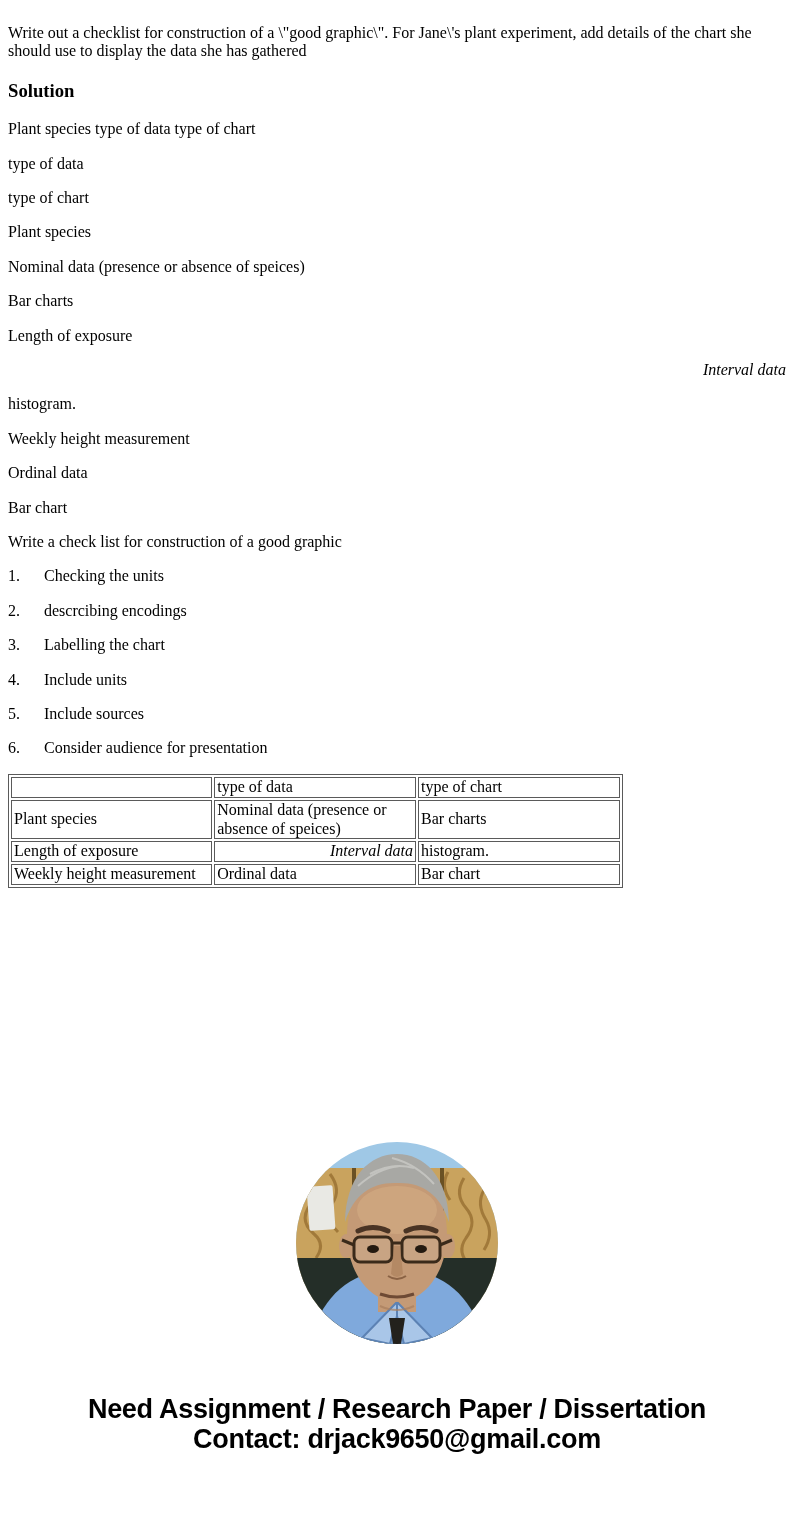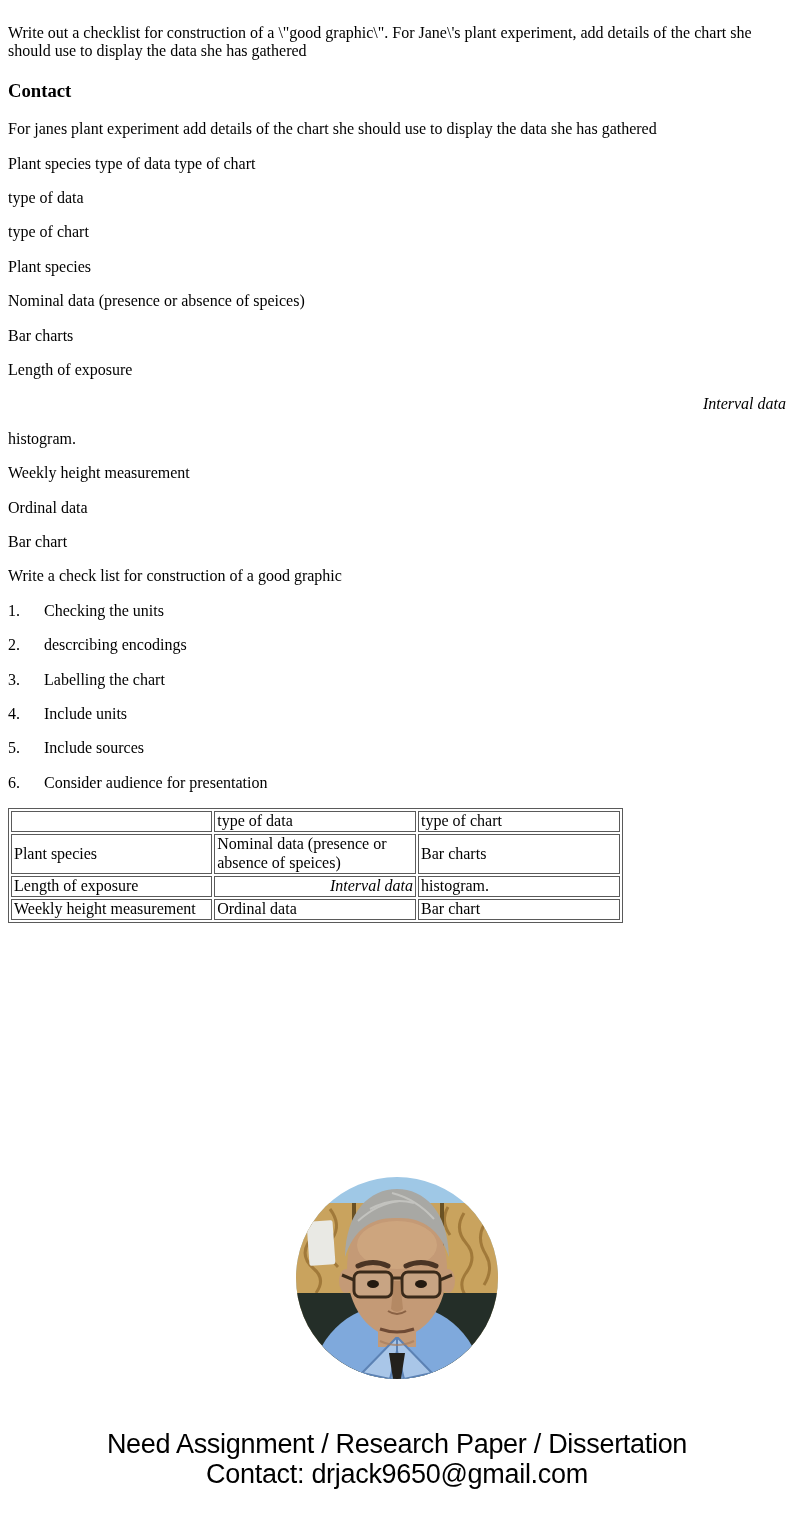--- a/index.html
+++ b/index.html
@@ -54,36 +54,35 @@
   .avatar-circle {
     width: 202px;
     height: 202px;
     border-radius: 50%;
     overflow: hidden;
   }
   .footer-block {
     margin-top: 50px;
     text-align: center;
     font-family: "Liberation Sans", "DejaVu Sans", sans-serif;
-    font-weight: normal;
+    font-weight: bold;
     font-size: 27px;
     line-height: 30px;
     letter-spacing: -0.3px;
   }
 </style>
 </head>
 <body>
 
 <div class="page">
 
   <p class="q-para">Write out a checklist for construction of a \"good graphic\". For Jane\'s plant experiment, add details of the chart she should use to display the data she has gathered</p>
 
-  <h3 class="solution-heading">Contact</h3>
-
-  <p>For janes plant experiment add details of the chart she should use to display the data she has gathered</p>
+  <h3 class="solution-heading">Solution</h3>
+
   <p>Plant species type of data type of chart</p>
   <p>type of data</p>
   <p>type of chart</p>
   <p>Plant species</p>
   <p>Nominal data (presence or absence of speices)</p>
   <p>Bar charts</p>
   <p>Length of exposure</p>
   <p class="italic">Interval data</p>
   <p>histogram.</p>
   <p>Weekly height measurement</p>

